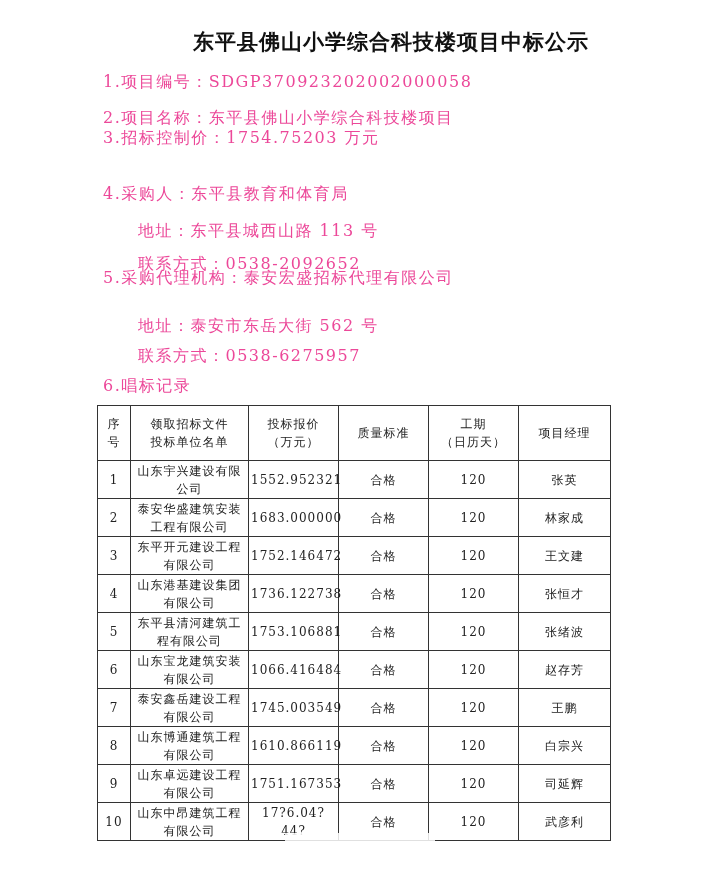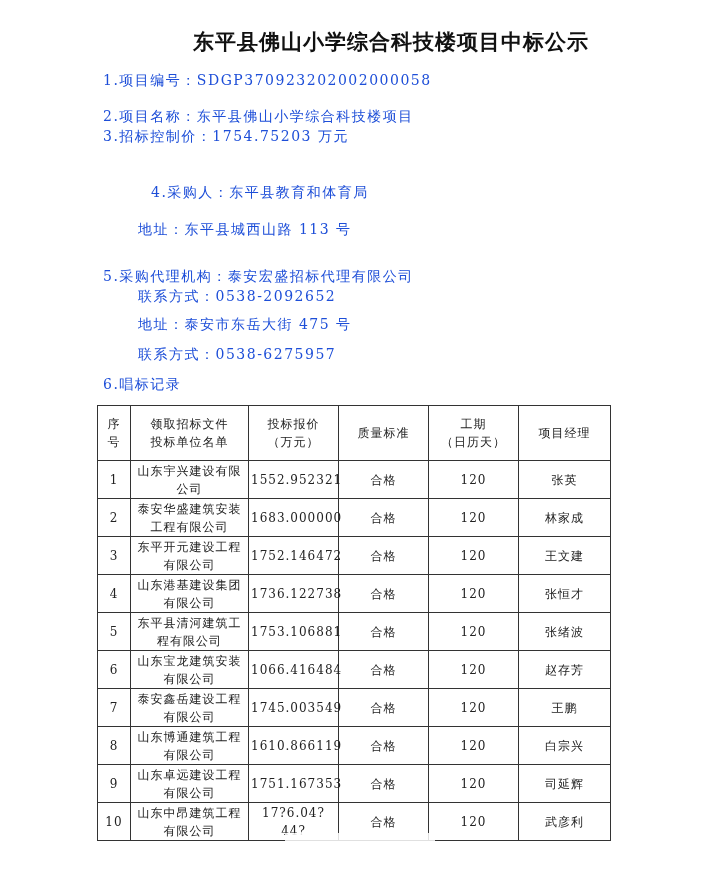--- a/index.html
+++ b/index.html
@@ -1,40 +1,40 @@
 <!DOCTYPE html>
 <html><head>
 <meta charset="utf-8">
 <style>
   html, body { margin: 0; padding: 0; background: #ffffff; }
   body { width: 708px; height: 870px; position: relative; overflow: hidden;
          font-family: "DejaVu Serif", "Liberation Serif", serif; color: #1a1a1a; }
   .title { position: absolute; top: 28px; left: 0; width: 708px; text-align: center;
            font-family: "DejaVu Sans", "Liberation Sans", sans-serif; font-size: 21px; font-weight: bold; letter-spacing: 1px; color: #111; margin-left: 37px; }
-  .line { position: absolute; font-size: 14px; letter-spacing: 1.5px; white-space: nowrap; color: #1d4ed8; }
+  .line { position: absolute; font-size: 16px; letter-spacing: 1.5px; white-space: nowrap; color: #ec4899; }
   table { position: absolute; left: 97px; top: 405px; width: 513px; border-collapse: collapse; table-layout: fixed; }
   td, th { border: 1px solid #333; text-align: center; vertical-align: middle; font-weight: normal;
            font-size: 12px; letter-spacing: 1px; line-height: 18px; padding: 0 2px; color: #222; }
   th { height: 54px; }
   td { height: 37px; }
   .wm { position: absolute; left: 285px; top: 833px; width: 150px; height: 10px; background: rgba(255,255,255,0.85); }
 </style>
 </head>
 <body>
 
 <div class="title">东平县佛山小学综合科技楼项目中标公示</div>
 
 <div class="line" style="top:72px;left:103px;">1.项目编号：SDGP370923202002000058</div>
 <div class="line" style="top:108px;left:103px;">2.项目名称：东平县佛山小学综合科技楼项目</div>
 <div class="line" style="top:128px;left:103px;">3.招标控制价：1754.75203 万元</div>
-<div class="line" style="top:184px;left:103px;margin-left:48px;">4.采购人：东平县教育和体育局</div>
+<div class="line" style="top:184px;left:103px;">4.采购人：东平县教育和体育局</div>
 <div class="line" style="top:221px;left:138px;">地址：东平县城西山路 113 号</div>
-<div class="line" style="top:254px;left:138px;margin-top:34px;">联系方式：0538-2092652</div>
+<div class="line" style="top:254px;left:138px;">联系方式：0538-2092652</div>
 <div class="line" style="top:268px;left:103px;">5.采购代理机构：泰安宏盛招标代理有限公司</div>
-<div class="line" style="top:316px;left:138px;">地址：泰安市东岳大街 475 号</div>
+<div class="line" style="top:316px;left:138px;">地址：泰安市东岳大街 562 号</div>
 <div class="line" style="top:346px;left:138px;">联系方式：0538-6275957</div>
 <div class="line" style="top:376px;left:103px;">6.唱标记录</div>
 
 <table>
   <colgroup>
     <col style="width:33px">
       <col style="width:118px">
       <col style="width:90px">
     <col style="width:90px">
       <col style="width:90px">

